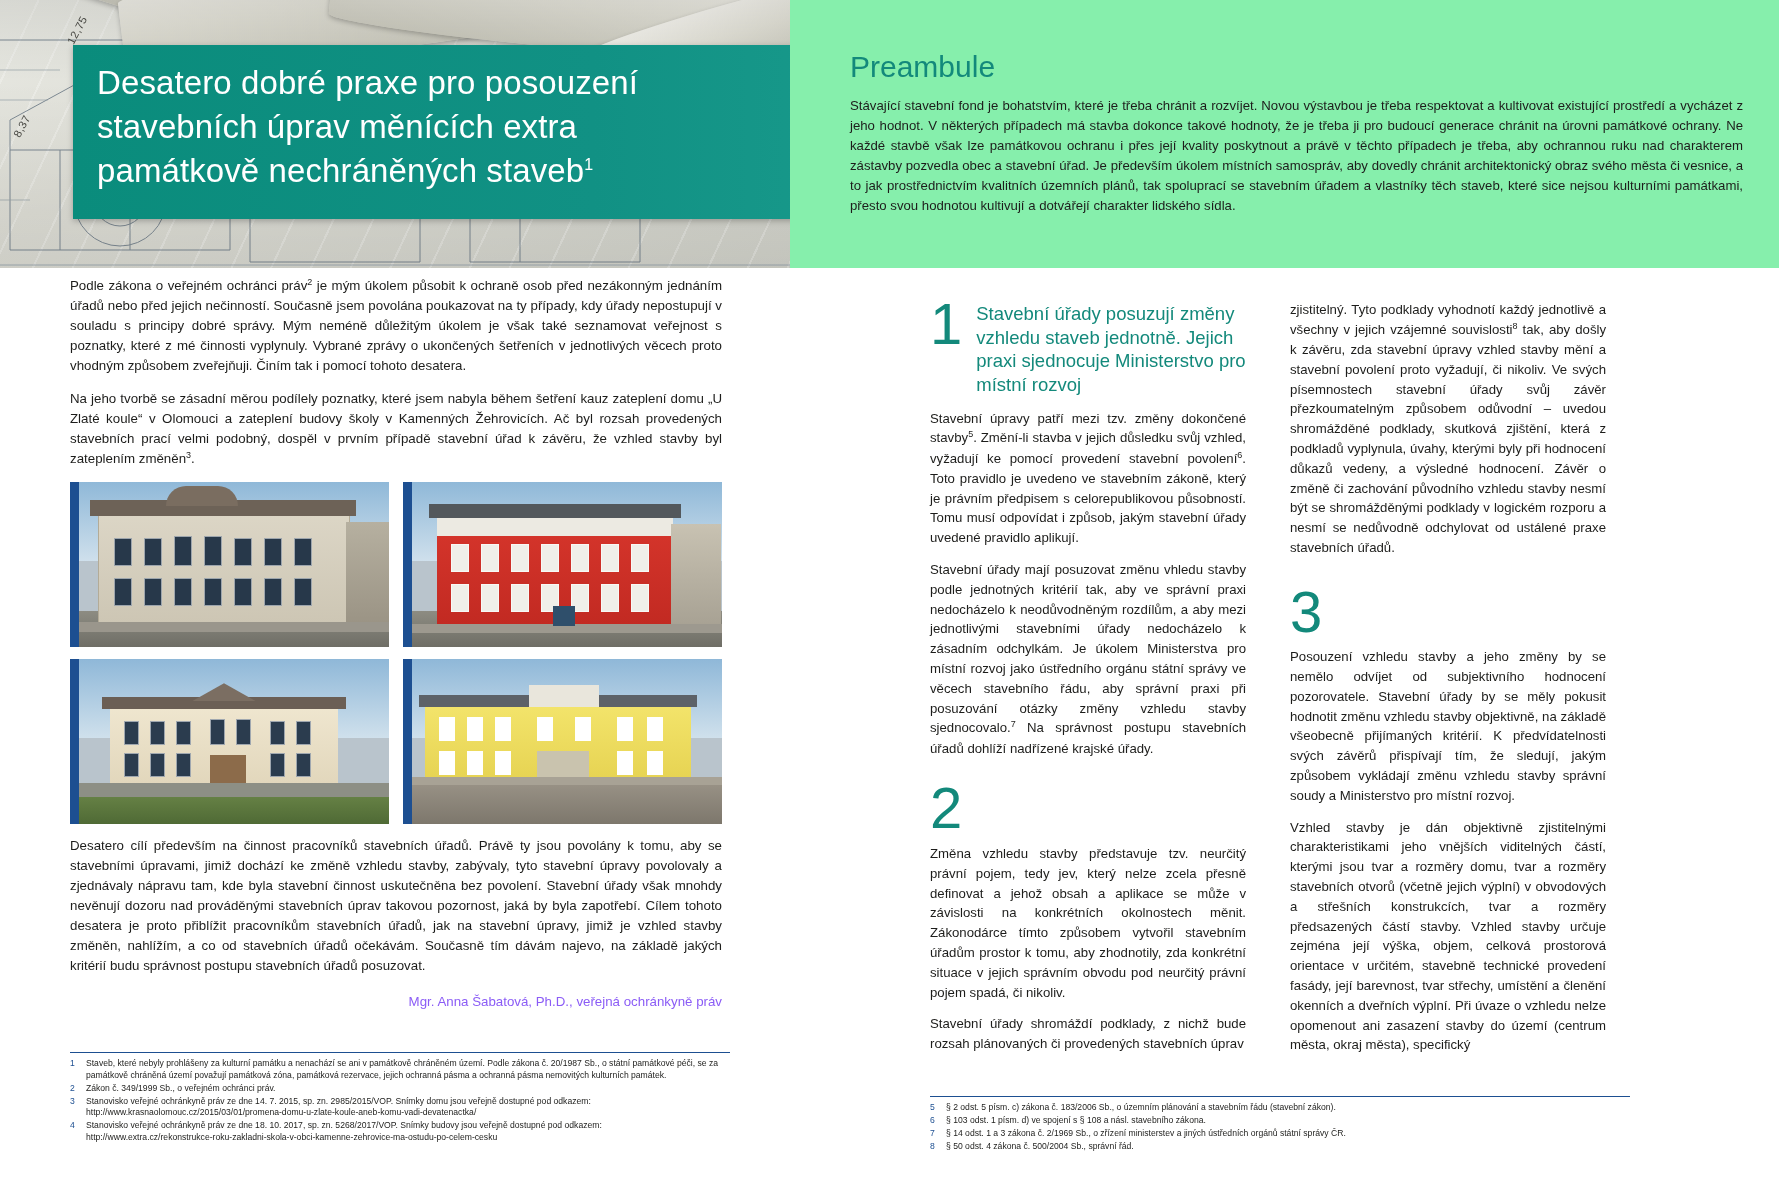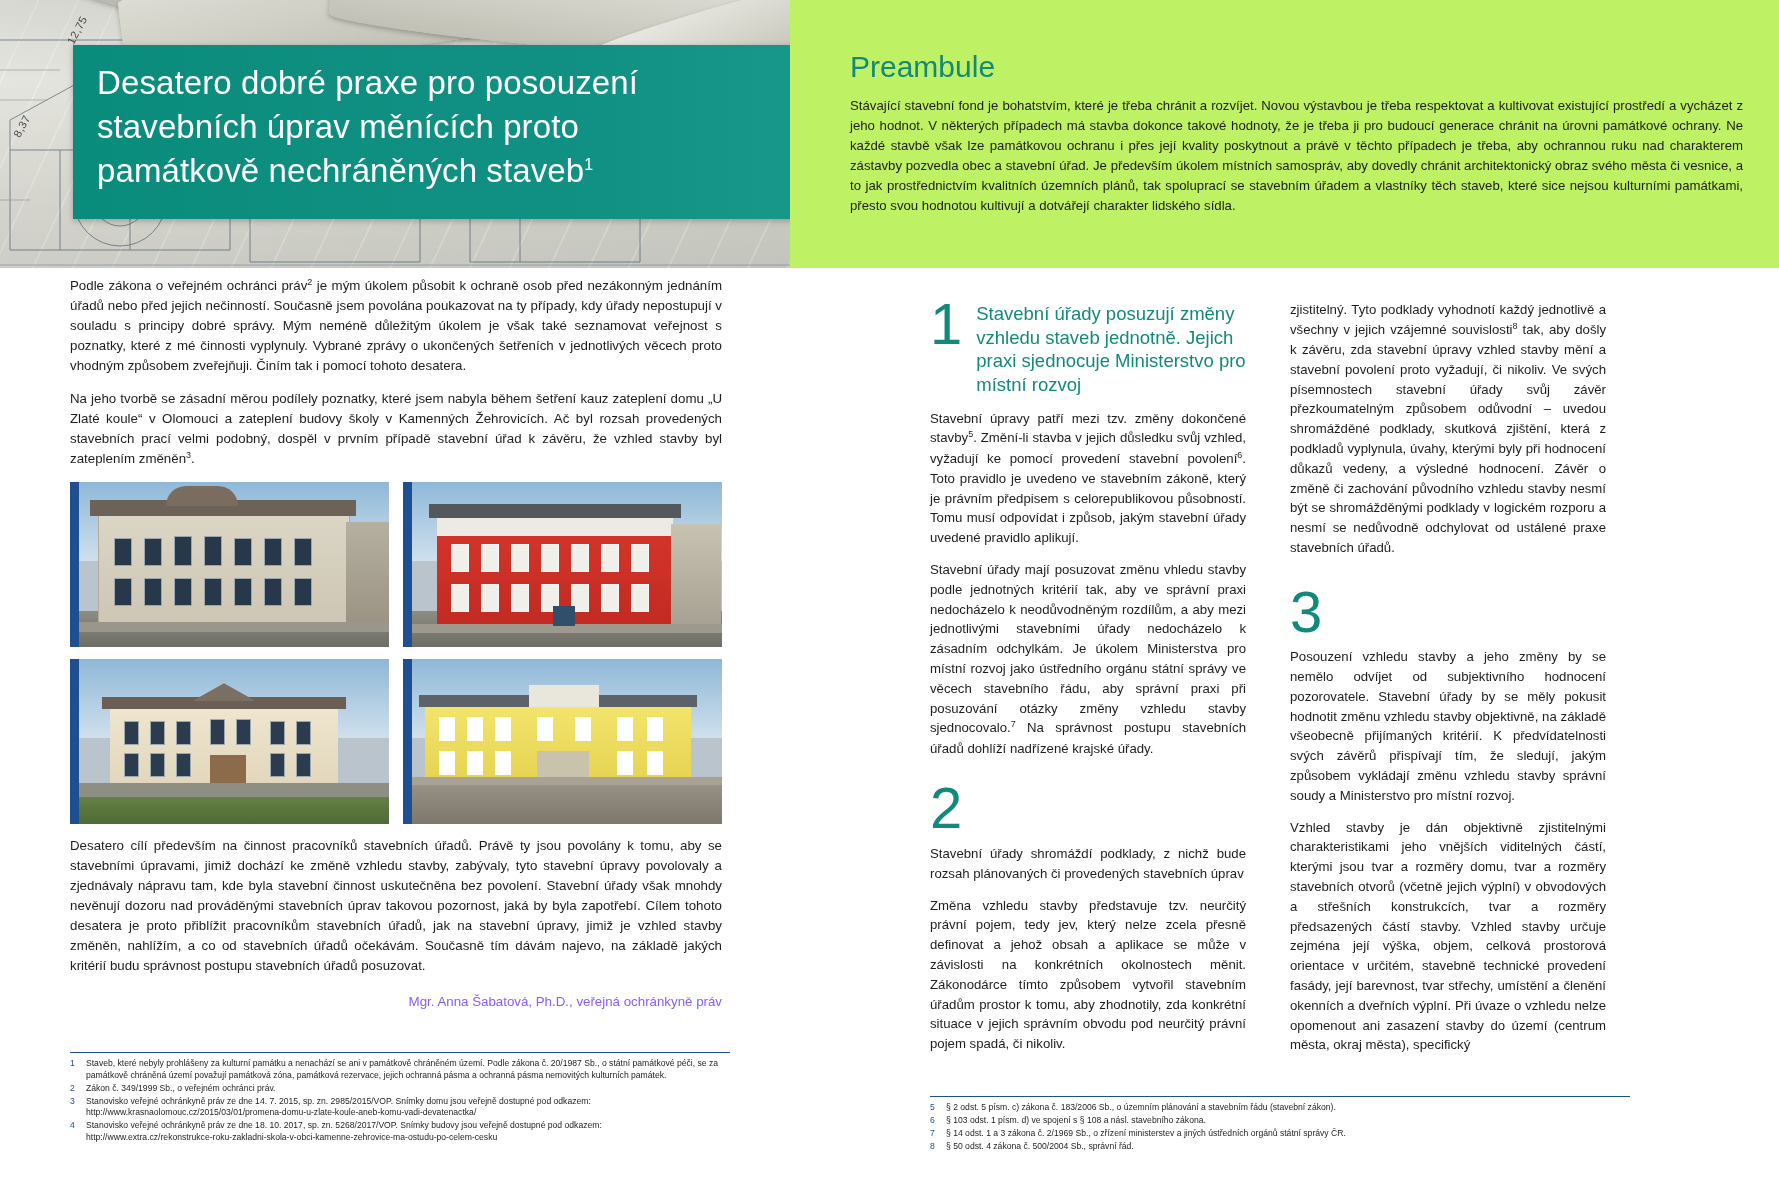--- a/index.html
+++ b/index.html
@@ -81,21 +81,21 @@
     line-height: 1.33;
     letter-spacing: .1px;
   }
   .title-banner h1 sup { font-size: 16px; vertical-align: super; }
 
   
   .preamble-panel {
     position: absolute;
     left: 790px; top: 0;
     width: 989px; height: 268px;
-    background: #bef264;
+    background: #86efac;
   }
   .preamble-inner {
     padding: 50px 36px 0 60px;
   }
   .preamble-title {
     color: #13897b;
     font-size: 30px;
     margin: 0 0 12px 0;
     font-weight: normal;
   }
@@ -265,21 +265,21 @@
     <div class="bp-roll r2"></div>
     <div class="bp-roll r3"></div>
     <div class="bp-num" style="left:62px; top:24px; transform:rotate(-62deg);">12,75</div>
     <div class="bp-num" style="left:10px; top:120px; transform:rotate(-62deg);">8,37</div>
     <div class="bp-shade"></div>
   </div>
 
   <div class="title-banner">
     <h1>
       <span>Desatero dobré praxe pro posouzení</span><br>
-      <span>stavebních úprav měnících proto</span><br>
+      <span>stavebních úprav měnících extra</span><br>
       <span>památkově nechráněných staveb</span><sup>1</sup>
     </h1>
   </div>
 
   <div class="preamble-panel">
     <div class="preamble-inner">
       <h2 class="preamble-title">Preambule</h2>
       <p class="preamble-text">Stávající stavební fond je bohatstvím, které je třeba chránit a rozvíjet. Novou výstavbou je třeba respektovat a kultivovat existující prostředí a vycházet z jeho hodnot. V některých případech má stavba dokonce takové hodnoty, že je třeba ji pro budoucí generace chránit na úrovni památkové ochrany. Ne každé stavbě však lze památkovou ochranu i přes její kvality poskytnout a právě v těchto případech je třeba, aby ochrannou ruku nad charakterem zástavby pozvedla obec a stavební úřad. Je především úkolem místních samospráv, aby dovedly chránit architektonický obraz svého města či vesnice, a to jak prostřednictvím kvalitních územních plánů, tak spoluprací se stavebním úřadem a vlastníky těch staveb, které sice nejsou kulturními památkami, přesto svou hodnotou kultivují a dotvářejí charakter lidského sídla.</p>
     </div>
   </div>
@@ -424,22 +424,22 @@
     <p>
       <span>Stavební úpravy patří mezi tzv. změny dokončené stavby</span><sup>5</sup><span>. Změní-li stavba v jejich důsledku svůj vzhled, vyžadují ke pomocí provedení stavební povolení</span><sup>6</sup><span>. Toto pravidlo je uvedeno ve stavebním zákoně, který je právním předpisem s celorepublikovou působností. Tomu musí odpovídat i způsob, jakým stavební úřady uvedené pravidlo aplikují.</span>
     </p>
     <p>
       <span>Stavební úřady mají posuzovat změnu vhledu stavby podle jednotných kritérií tak, aby ve správní praxi nedocházelo k neodůvodněným rozdílům, a aby mezi jednotlivými stavebními úřady nedocházelo k zásadním odchylkám. Je úkolem Ministerstva pro místní rozvoj jako ústředního orgánu státní správy ve věcech stavebního řádu, aby správní praxi při posuzování otázky změny vzhledu stavby sjednocovalo.</span><sup>7</sup><span> Na správnost postupu stavebních úřadů dohlíží nadřízené krajské úřady.</span>
     </p>
 
     <div class="num-head" style="margin-top:26px;">
       <div class="numeral">2</div>
     </div>
+    <p>Změna vzhledu stavby představuje tzv. neurčitý právní pojem, tedy jev, který nelze zcela přesně definovat a jehož obsah a aplikace se může v závislosti na konkrétních okolnostech měnit. Zákonodárce tímto způsobem vytvořil stavebním úřadům prostor k tomu, aby zhodnotily, zda konkrétní situace v jejich správním obvodu pod neurčitý právní pojem spadá, či nikoliv.</p>
     <p>Stavební úřady shromáždí podklady, z nichž bude rozsah plánovaných či provedených stavebních úprav</p>
-    <p>Změna vzhledu stavby představuje tzv. neurčitý právní pojem, tedy jev, který nelze zcela přesně definovat a jehož obsah a aplikace se může v závislosti na konkrétních okolnostech měnit. Zákonodárce tímto způsobem vytvořil stavebním úřadům prostor k tomu, aby zhodnotily, zda konkrétní situace v jejich správním obvodu pod neurčitý právní pojem spadá, či nikoliv.</p>
   </div>
 
   <div class="col-right">
     <p>
       <span>zjistitelný. Tyto podklady vyhodnotí každý jednotlivě a všechny v jejich vzájemné souvislosti</span><sup>8</sup><span> tak, aby došly k závěru, zda stavební úpravy vzhled stavby mění a stavební povolení proto vyžadují, či nikoliv. Ve svých písemnostech stavební úřady svůj závěr přezkoumatelným způsobem odůvodní – uvedou shromážděné </span><b>podklady</b><span>, </span><b>skutková zjištění</b><span>, která z podkladů vyplynula, </span><b>úvahy</b><span>, kterými byly při hodnocení důkazů vedeny, a výsledné </span><b>hodnocení</b><span>. Závěr o změně či zachování původního vzhledu stavby nesmí být se shromážděnými podklady v logickém rozporu a nesmí se nedůvodně odchylovat od ustálené praxe stavebních úřadů.</span>
     </p>
 
     <div class="num-head" style="margin-top:30px;">
       <div class="numeral">3</div>
     </div>

